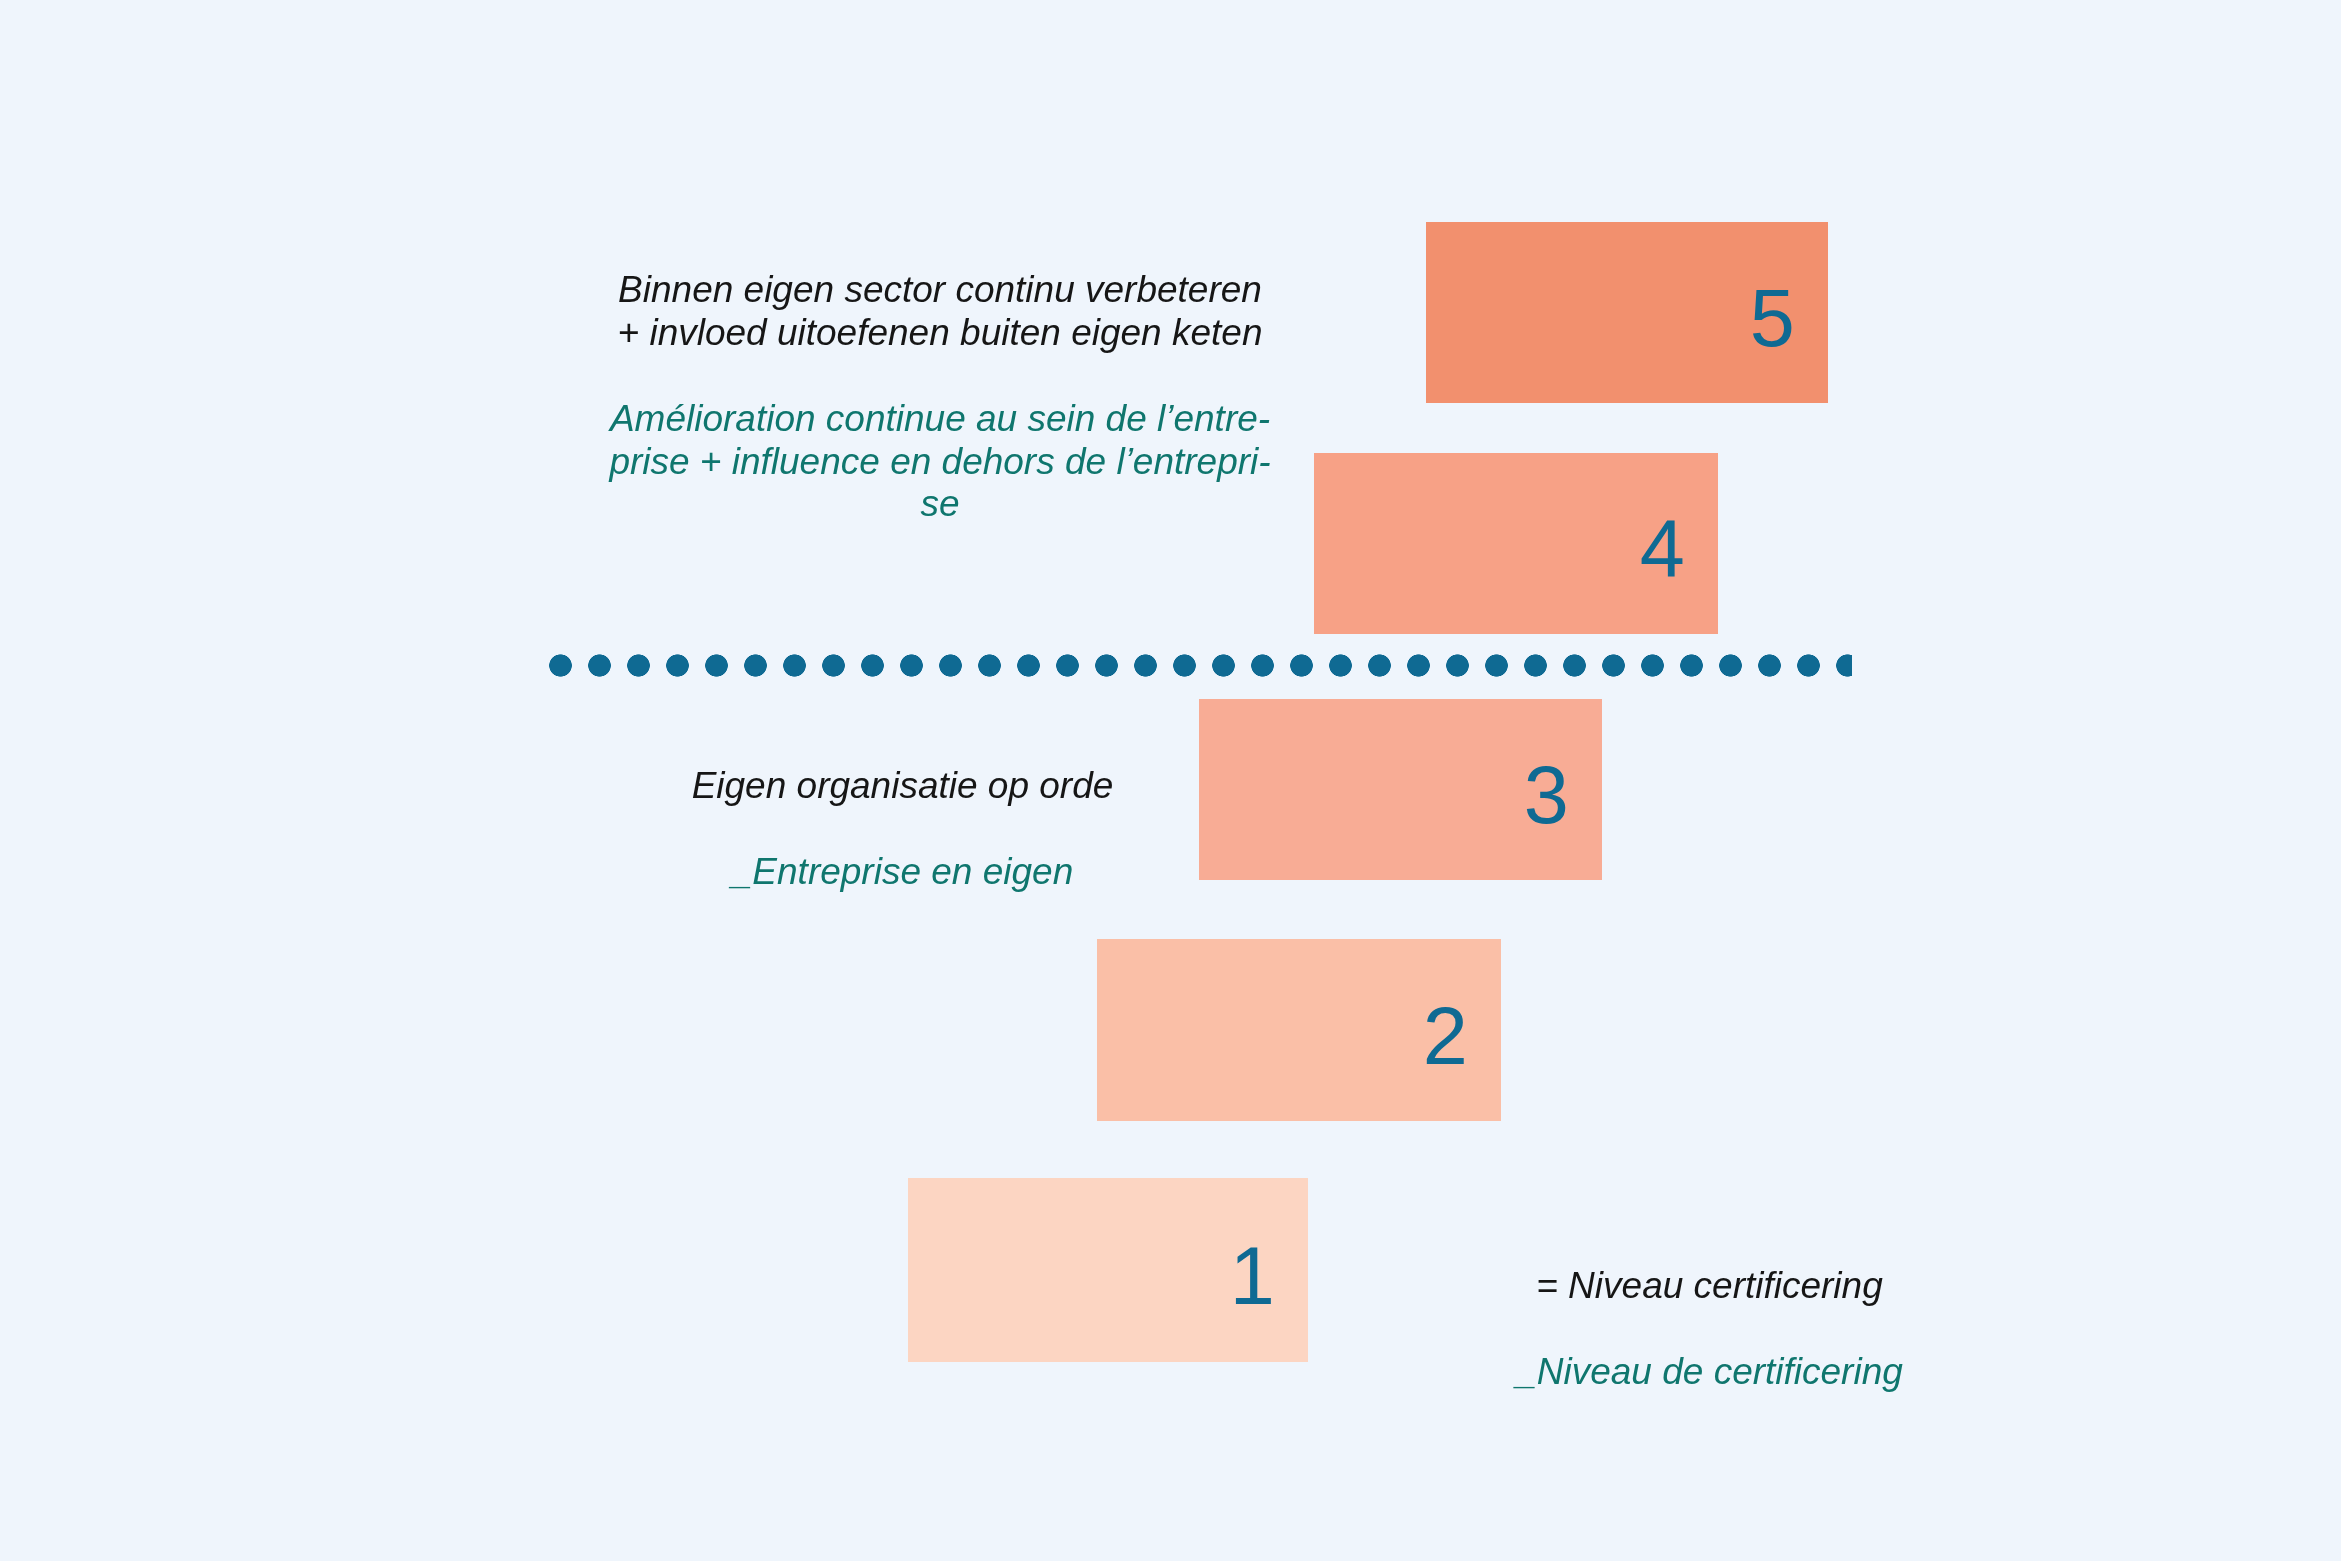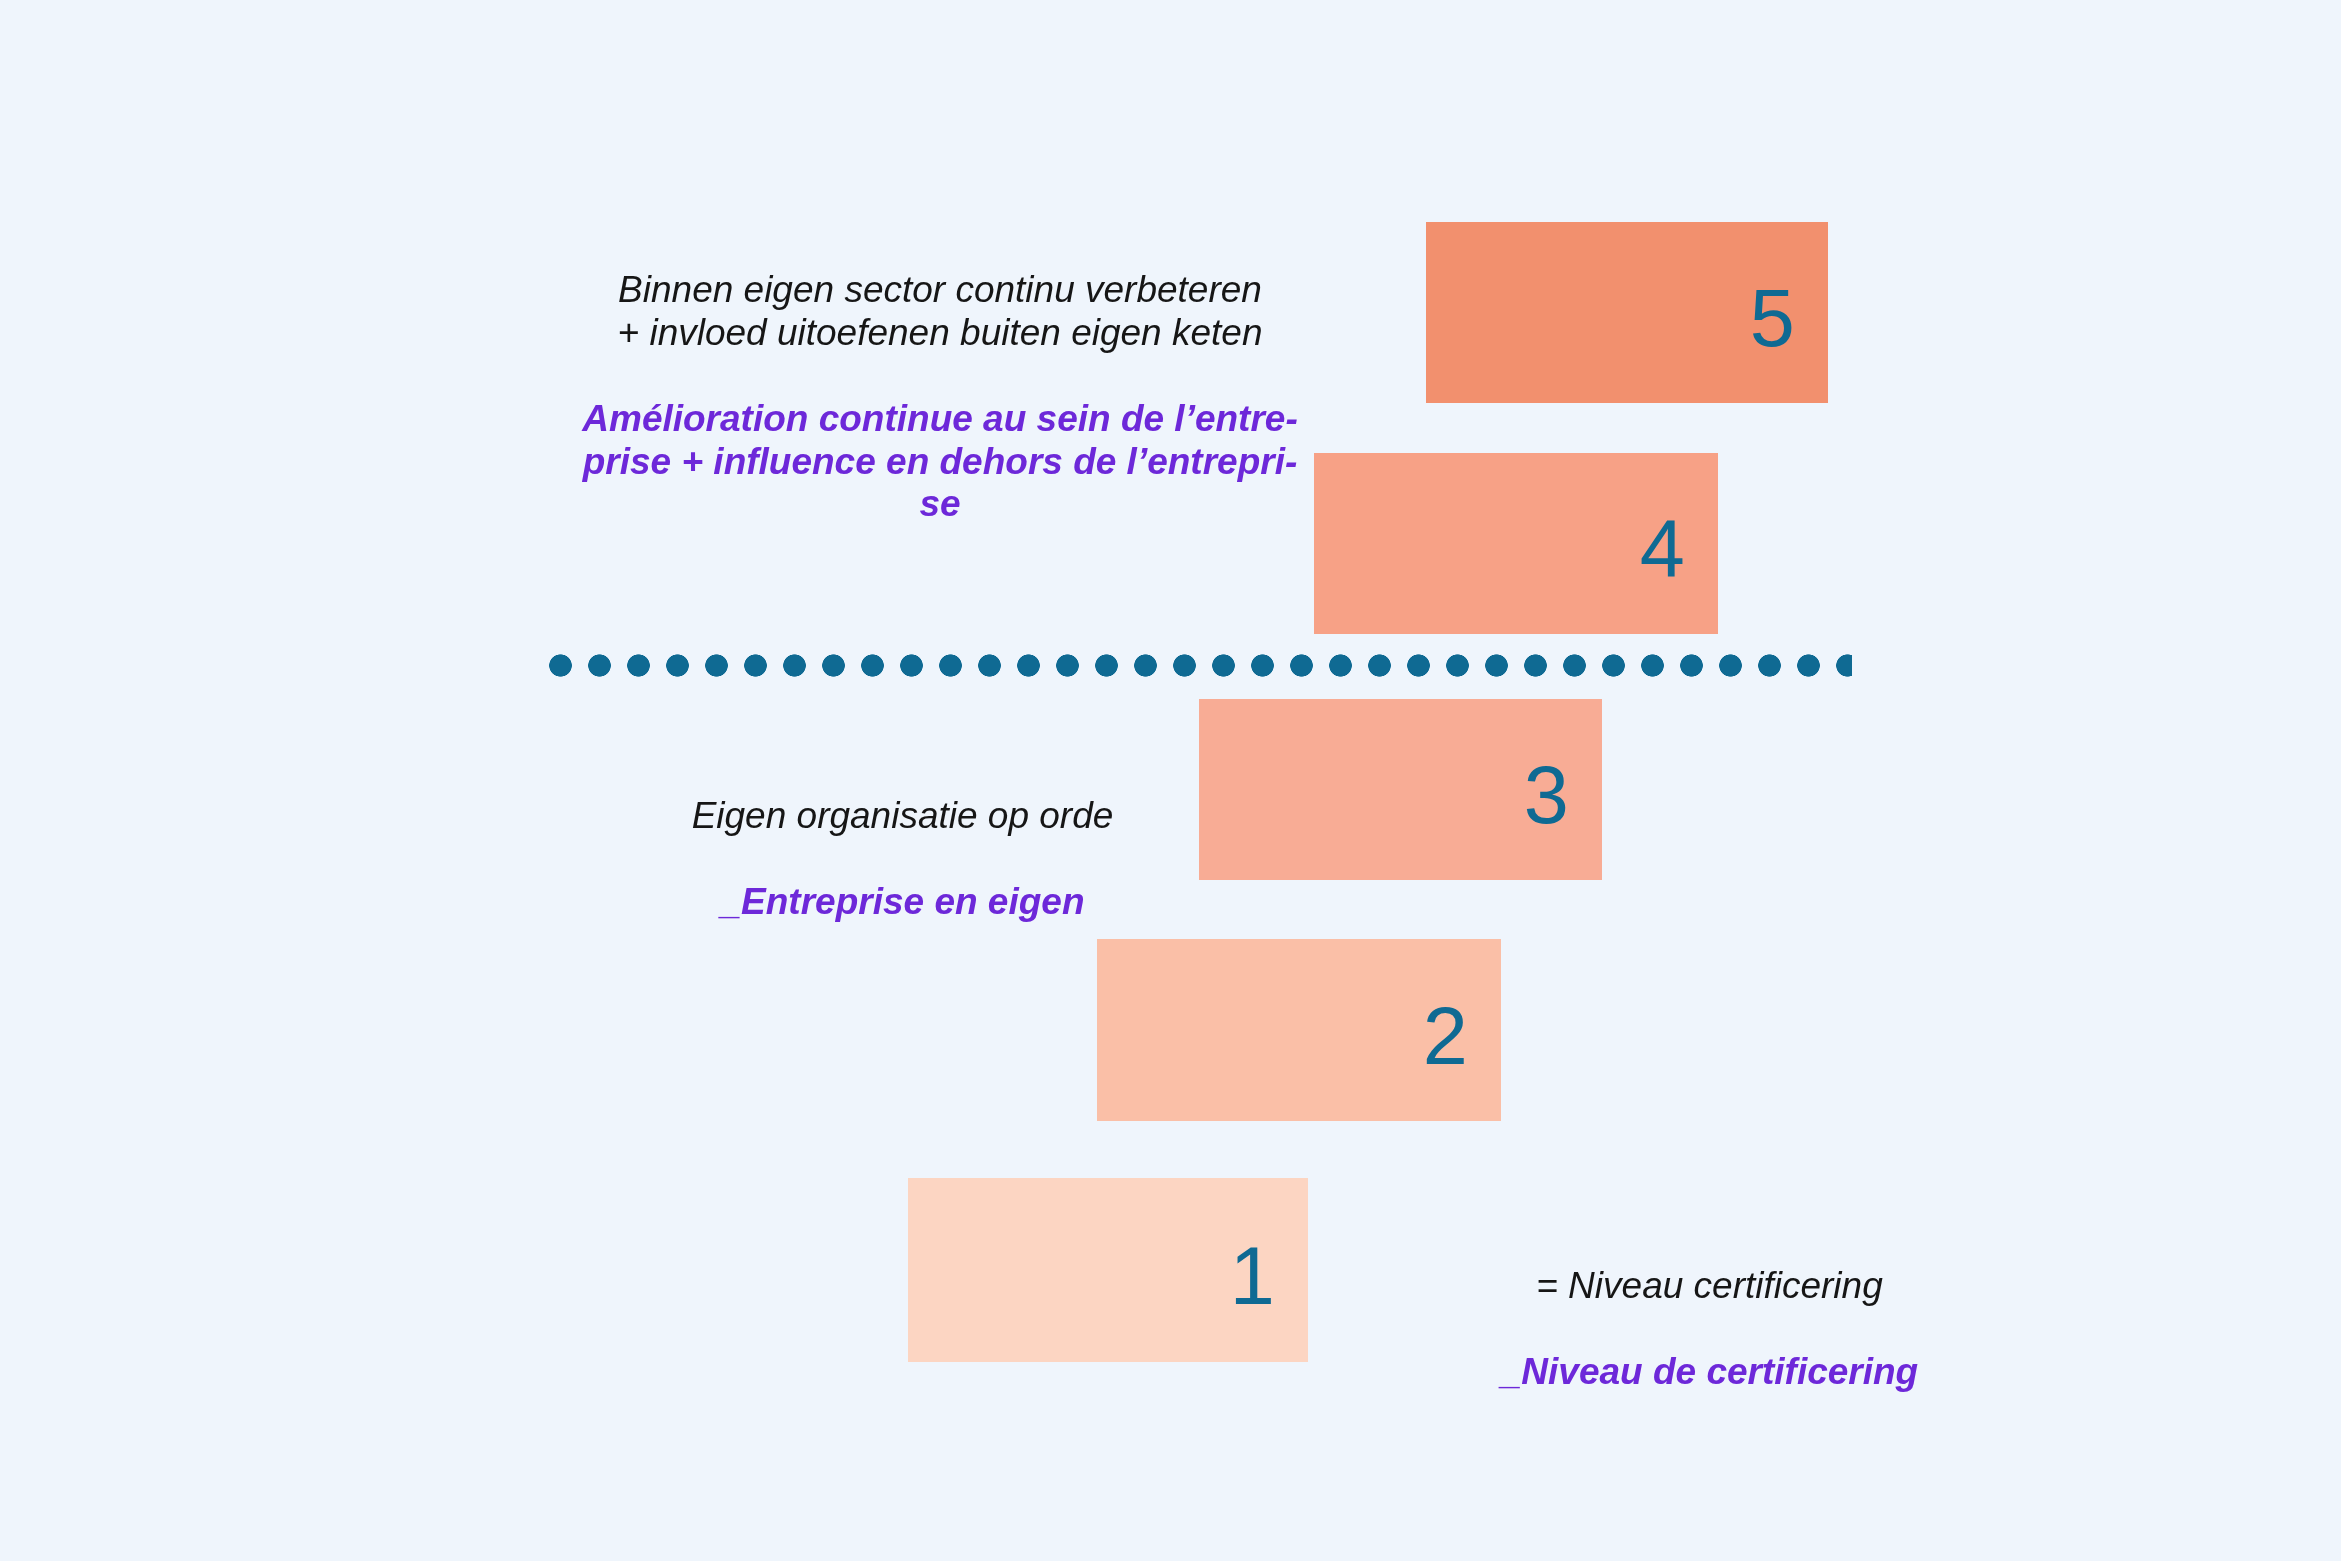--- a/index.html
+++ b/index.html
@@ -55,30 +55,29 @@
     text-align: center;
   }
   .lbl-nl {
     color: #161616;
     font-style: italic;
     font-family: "Liberation Sans", sans-serif;
     font-stretch: condensed;
     display: block;
   }
   .lbl-fr {
-    color: #6d28d9;
+    color: #0f766e;
     font-style: italic;
     font-family: "Liberation Sans", sans-serif;
     font-stretch: condensed;
     display: block;
-    font-weight: bold;
   }
 
   #label-level45 { left: 546px; top: 226px; width: 788px; font-size: 37px; }
-  #label-level3  { left: 551px; top: 752px; width: 703px;  font-size: 37px; }
+  #label-level3  { left: 551px; top: 722px; width: 703px;  font-size: 37px; }
   #label-cert    { left: 1397px; top: 1222px; width: 625px; font-size: 37px; }
 </style>
 </head>
 <body>
 
 <div id="stage">
 
   <div class="bar" id="bar-5" style="left: 1426px; top: 222px; width: 402px; height: 181px; background: rgb(242, 144, 110);">
     <span class="bar-number">5</span>
   </div>

